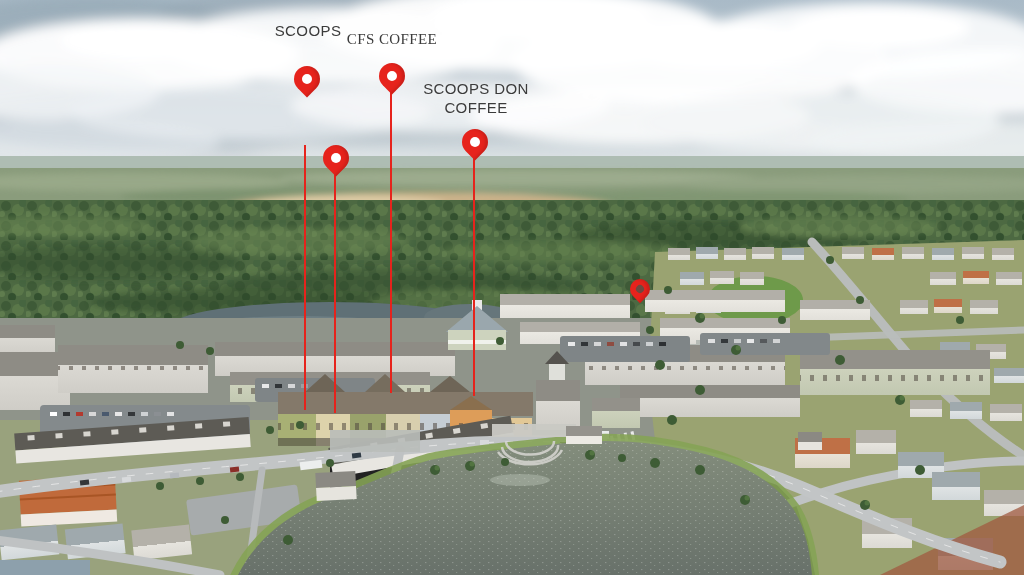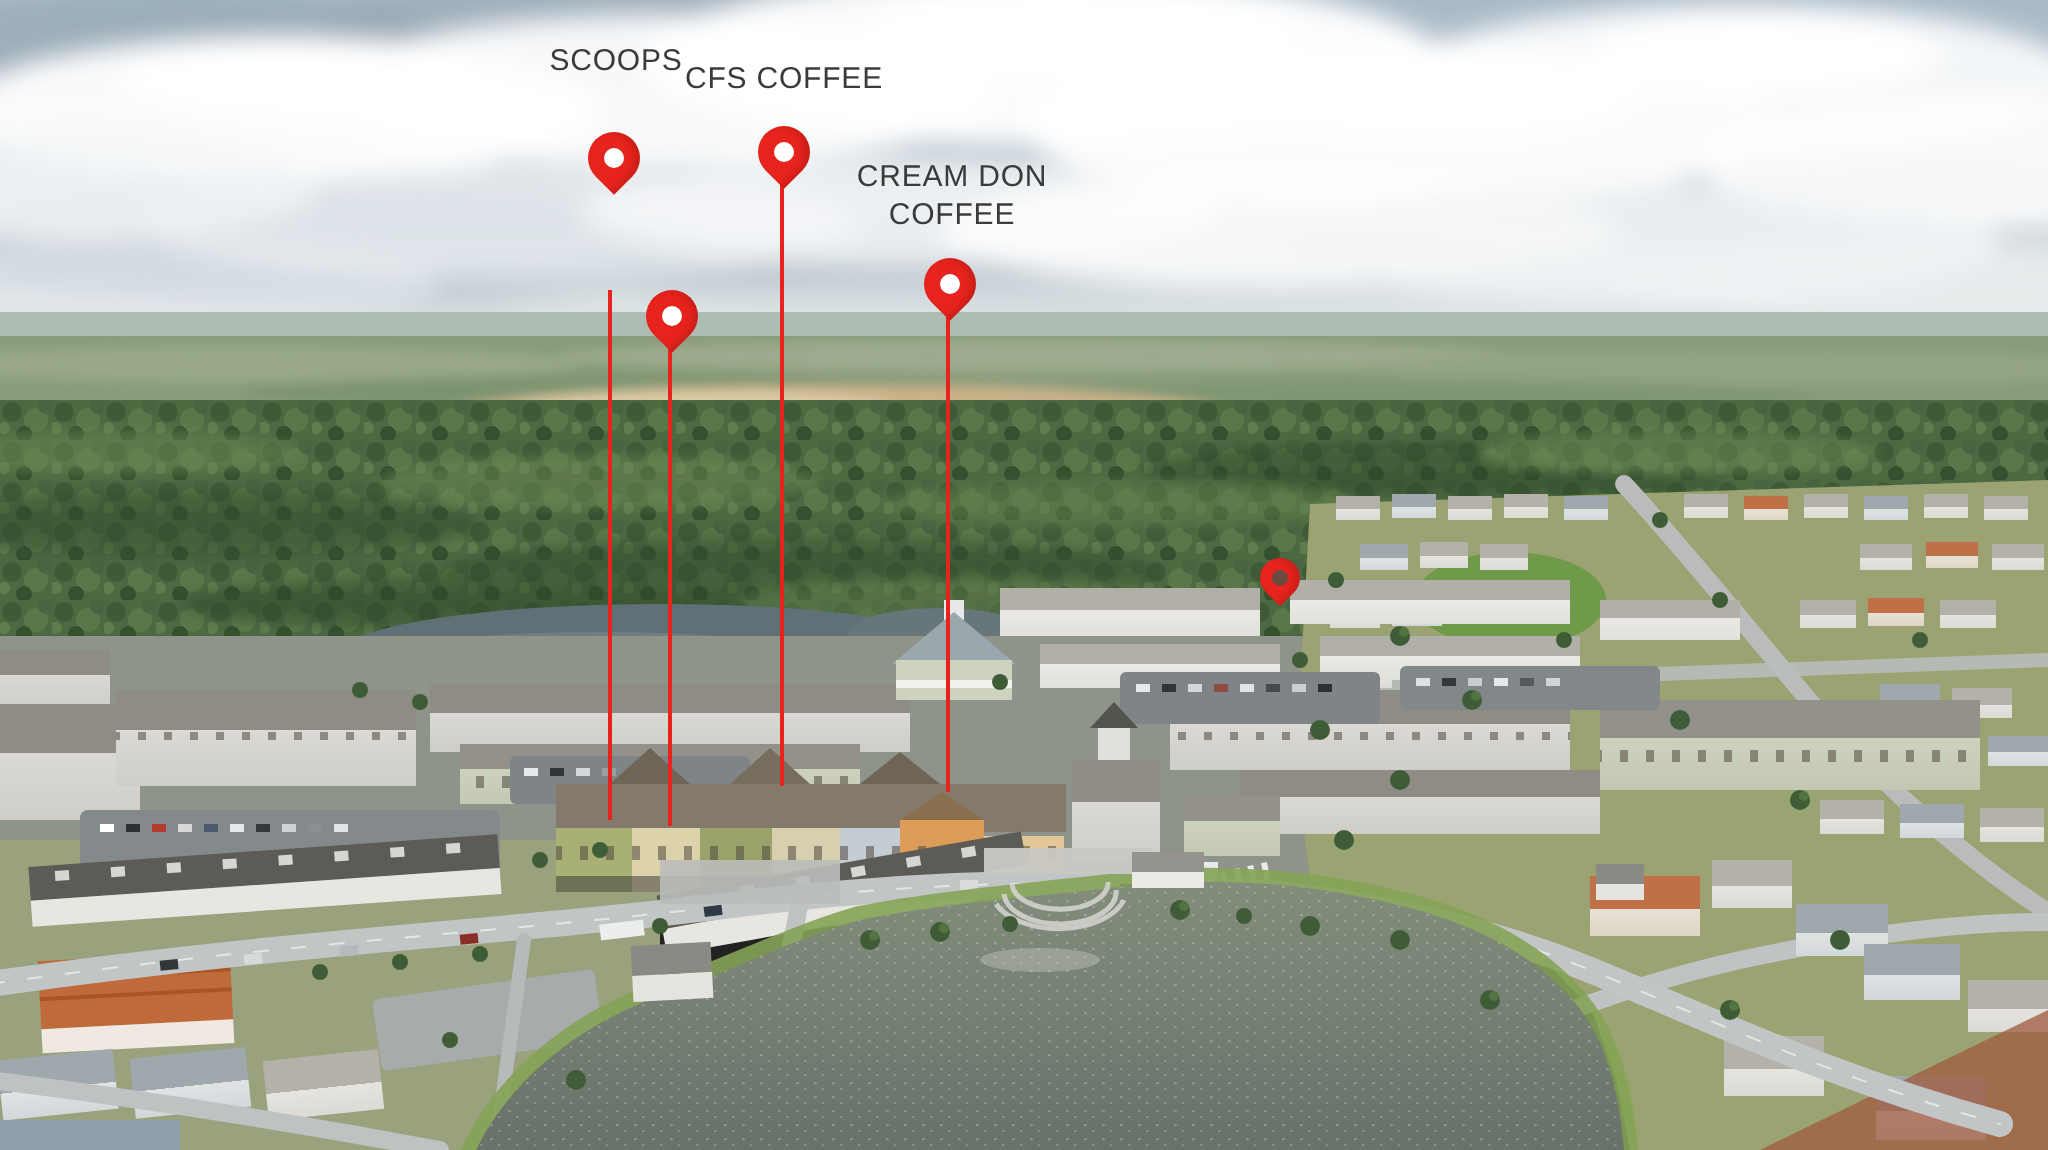--- a/index.html
+++ b/index.html
@@ -510,22 +510,22 @@
     <div class="pin" style="left:462px;top:129px;">
       <span class="pin-dot"></span>
     </div>
     <div class="pin pin-small" style="left:630px;top:279px;">
       <span class="pin-dot"></span>
     </div>
 
     <div class="marker-label" style="left:233px;top:21px;">
       <div>SCOOPS</div>
     </div>
-    <div class="marker-label" style="left:317px;top:30px;">
+    <div class="marker-label" style="left:317px;top:30px;font-family:Liberation Serif, serif;">
       <div>CFS COFFEE</div>
     </div>
     <div class="marker-label" style="left:401px;top:79px;">
-      <div>CREAM DON</div>
+      <div>SCOOPS DON</div>
       <div>COFFEE</div>
     </div>
 
   </div>
 </div>
 
 </body></html>

